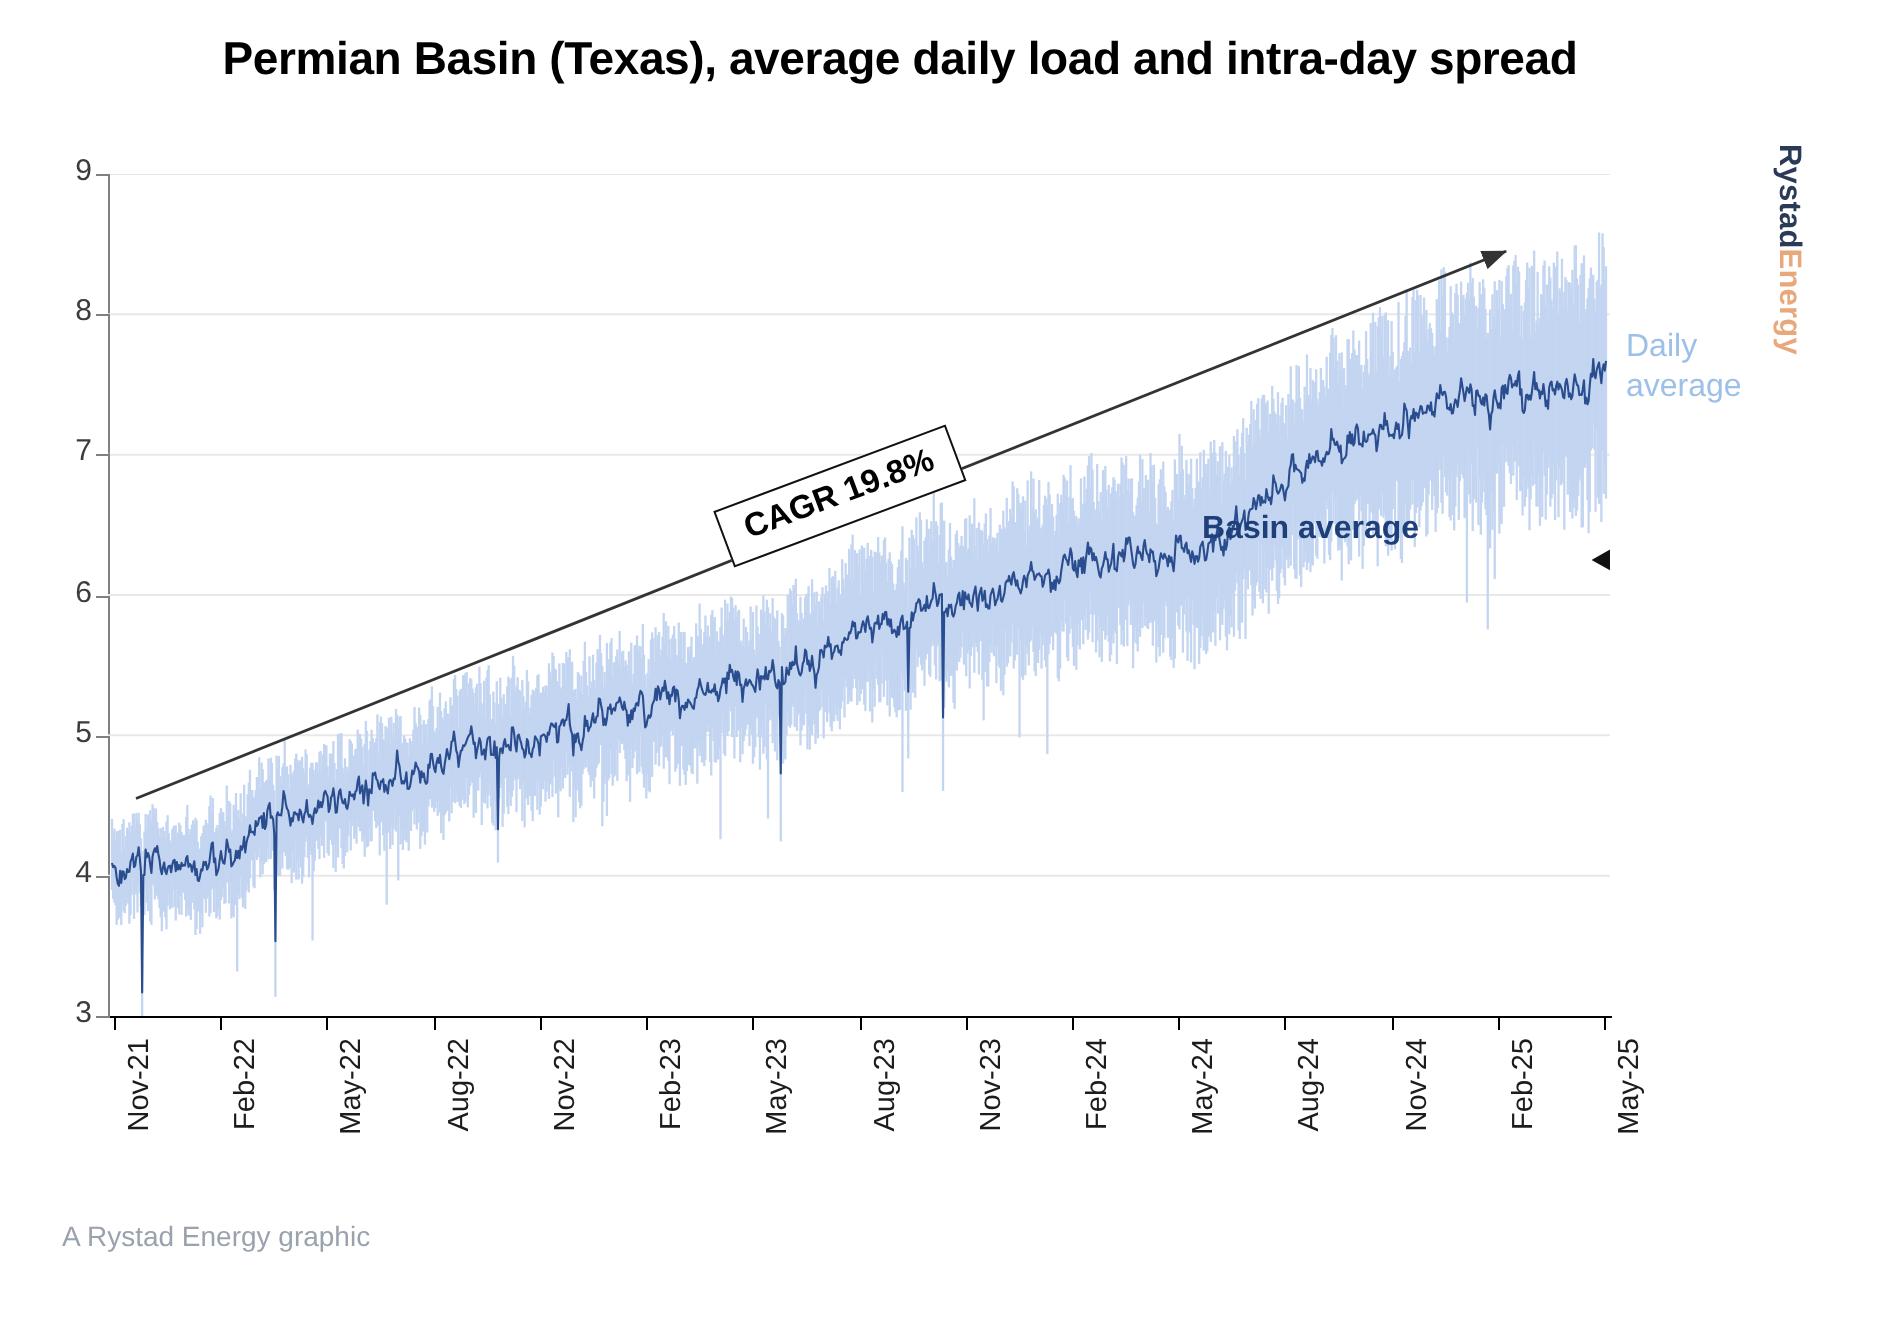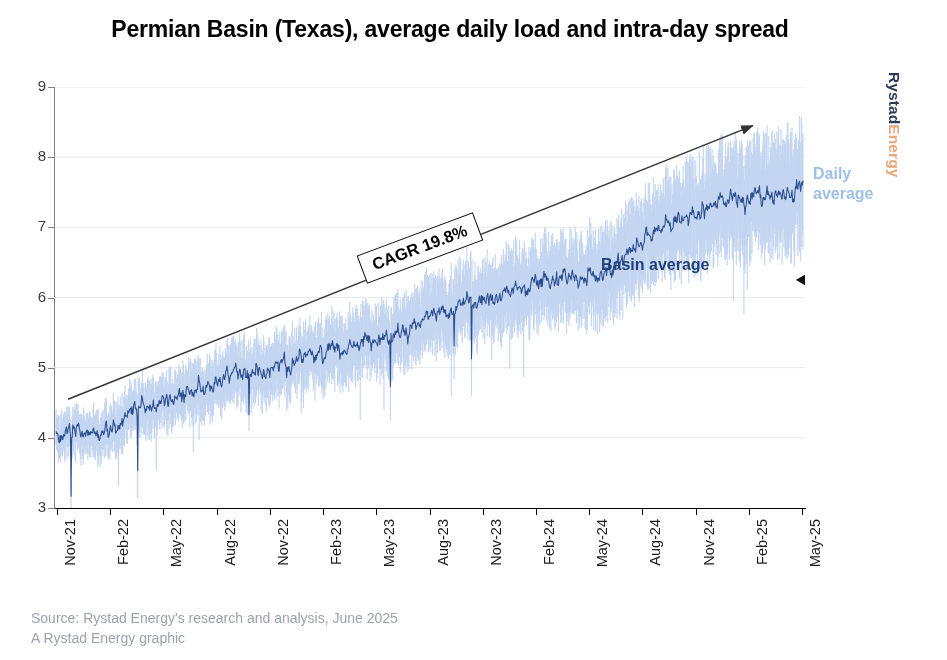--- a/index.html
+++ b/index.html
@@ -149,21 +149,21 @@
     font-size: 16px;
     font-weight: bold;
     color: #1f3f7a;
     white-space: nowrap;
   }
   #daily-spread-label {
     position: absolute;
     left: 813px;
     top: 164px;
     font-size: 16px;
-    font-weight: bold;
+    font-weight: normal;
     color: #9dc0e8;
     line-height: 1.25;
     white-space: nowrap;
   }
 
   
   #logo {
     position: absolute;
     left: 903px;
     top: 72px;
@@ -1552,21 +1552,20 @@
   <div id="daily-spread-label">
     <span>Daily</span><br>
     <span>average</span>
   </div>
 
   <div id="logo">
     <span class="logo-rystad">Rystad</span><span class="logo-energy">Energy</span>
   </div>
 
   <div id="footer">
-    <div>Source: Rystad Energy's research and analysis, June 2025</div>
     <div>A Rystad Energy graphic</div>
   </div>
 
 <div class="y-tick-mark" style="top: 508px;"></div>
     <div class="y-tick-mark" style="top: 437.833px;"></div>
     <div class="y-tick-mark" style="top: 367.667px;"></div>
     <div class="y-tick-mark" style="top: 297.5px;"></div>
     <div class="y-tick-mark" style="top: 227.333px;"></div>
     <div class="y-tick-mark" style="top: 157.167px;"></div>
     <div class="y-tick-mark" style="top: 87px;"></div>

